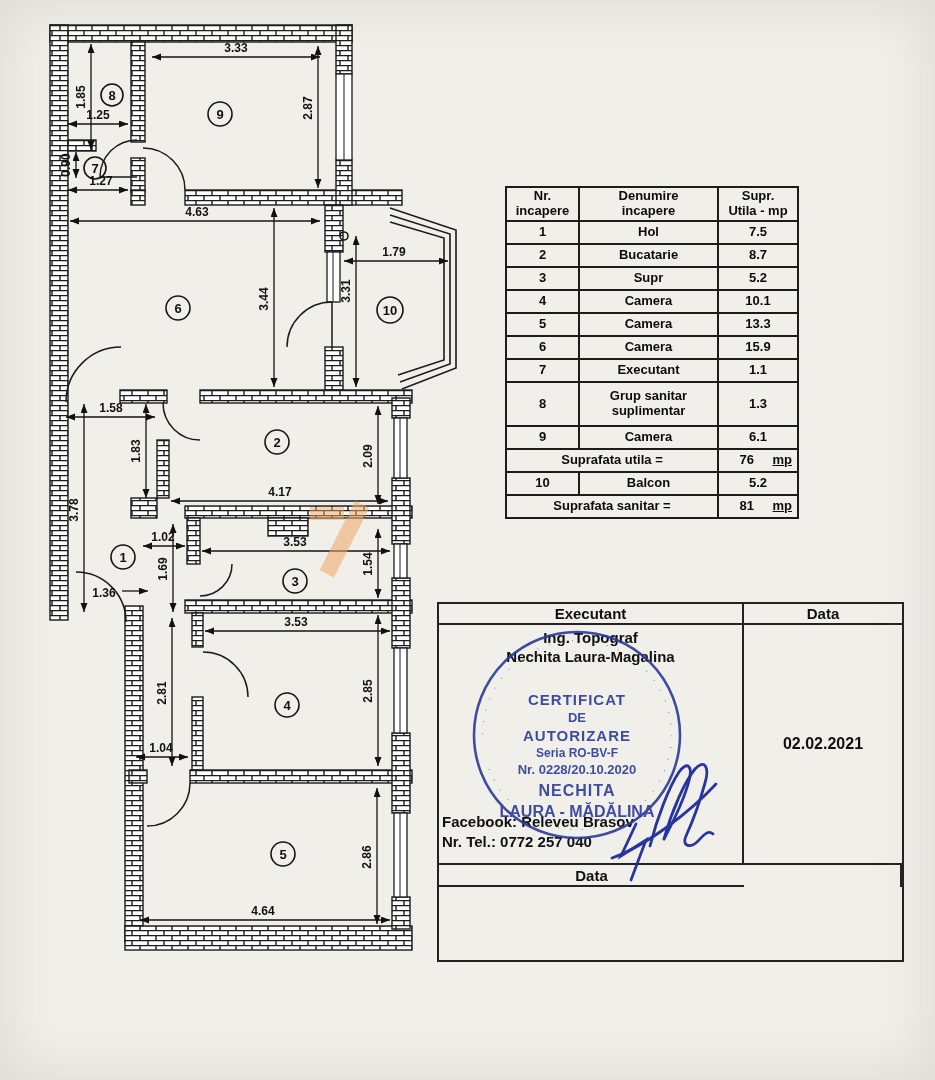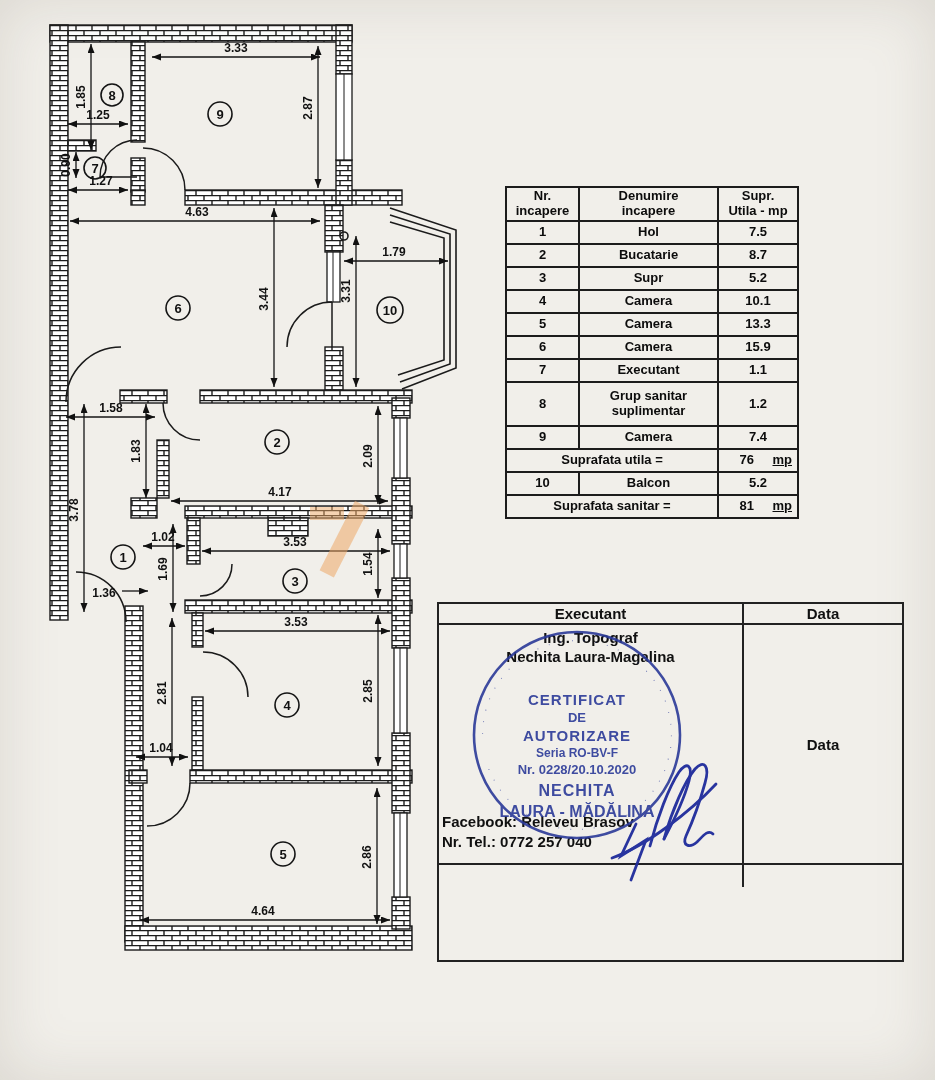--- a/index.html
+++ b/index.html
@@ -314,26 +314,26 @@
         <td>15.9</td>
       </tr>
   <tr class="r">
         <td>7</td>
         <td>Executant</td>
         <td>1.1</td>
       </tr>
   <tr class="tall">
         <td>8</td>
         <td>Grup sanitar suplimentar</td>
-        <td>1.2</td>
+        <td>1.3</td>
       </tr>
   <tr class="r">
         <td>9</td>
         <td>Camera</td>
-        <td>7.4</td>
+        <td>6.1</td>
       </tr>
   <tr class="r">
     <td colspan="2">Suprafata  utila =</td>
     <td>
           <div class="unitcell">
             <span class="val">76</span>
             <span class="unit">mp</span>
           </div>
         </td>
   </tr>
@@ -356,20 +356,23 @@
 
 <div id="exec-table">
   <div class="c br bb cell-center">Executant</div>
   <div class="c bb cell-center">Data</div>
   <div class="c br bb" id="exec-body-left">
     <div id="exec-role">Ing. Topograf</div>
     <div id="exec-name">Nechita Laura-Magalina</div>
     <div id="exec-fb">Facebook: Releveu Brasov</div>
     <div id="exec-tel">Nr. Tel.: 0772 257 040</div>
   </div>
+  <div class="c bb cell-center">
+      <span id="exec-date">02.02.2021</span>
+    </div>
   <div class="c bb cell-center">Data</div>
   <div class="c br"></div>
   <div class="c"></div>
 </div>
 
 <svg id="stamp-svg" width="935" height="1080" viewBox="0 0 935 1080">
   <g opacity="0.9">
     <circle cx="577" cy="735" r="103" fill="none" stroke="#2b3a98" stroke-width="2.6"></circle>
     <defs>
       <path id="ringPath" d="M 577,735 m -92,0 a 92,92 0 1 1 184,0 a 92,92 0 1 1 -184,0"></path>

